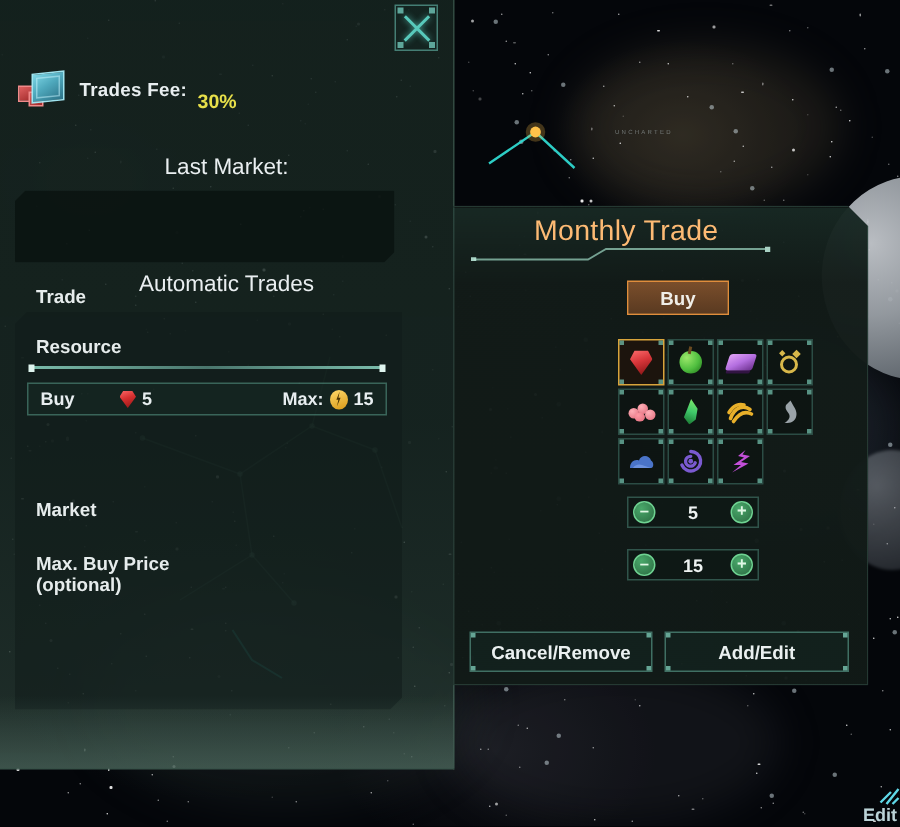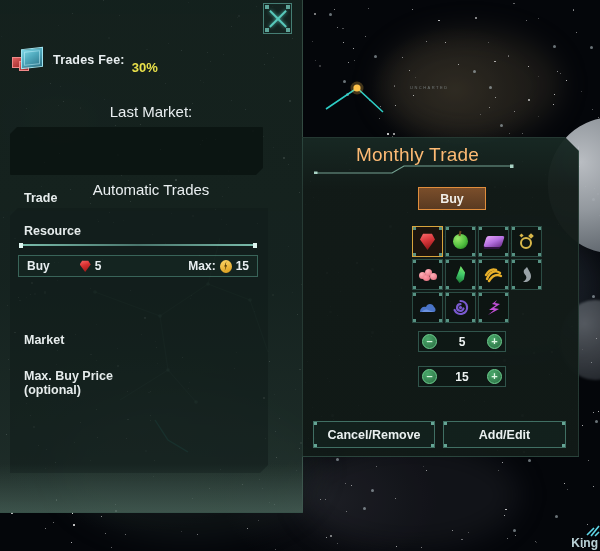--- a/index.html
+++ b/index.html
@@ -1040,15 +1040,15 @@
     <i class="ct a"></i>
       <i class="ct b"></i>
       <i class="ct c"></i>
       <i class="ct d"></i>
     <span>Cancel/Remove</span>
   </div>
 
   <svg class="wm-mark" viewBox="0 0 14 12">
     <path d="M1 10 L8 3 M5 11 L13 1 M9 11 L13 7" stroke="#5fd8e8" stroke-width="1.6" fill="none"></path>
   </svg>
-  <div class="watermark">King</div>
+  <div class="watermark">Edit</div>
 
 </div>
 
 </body></html>

